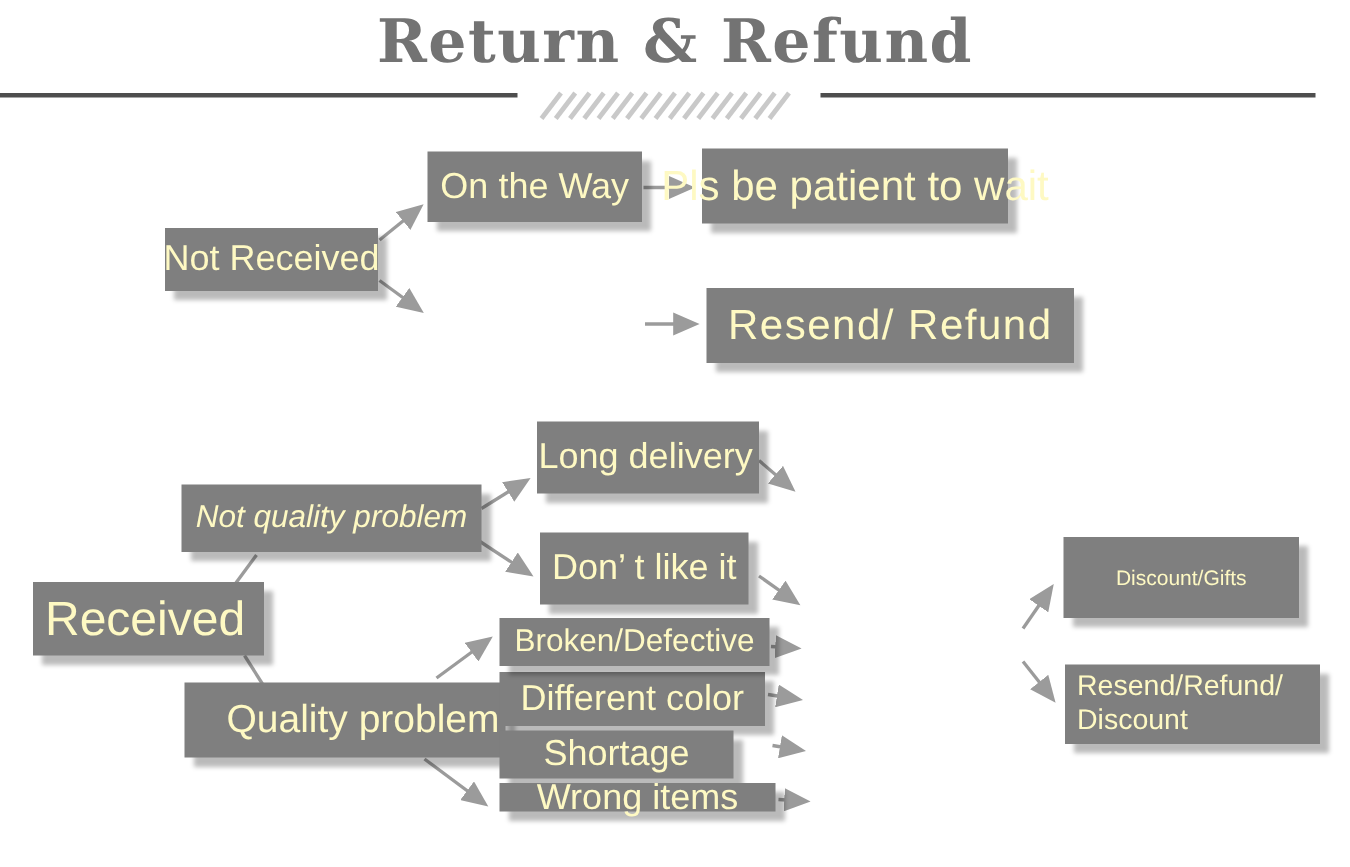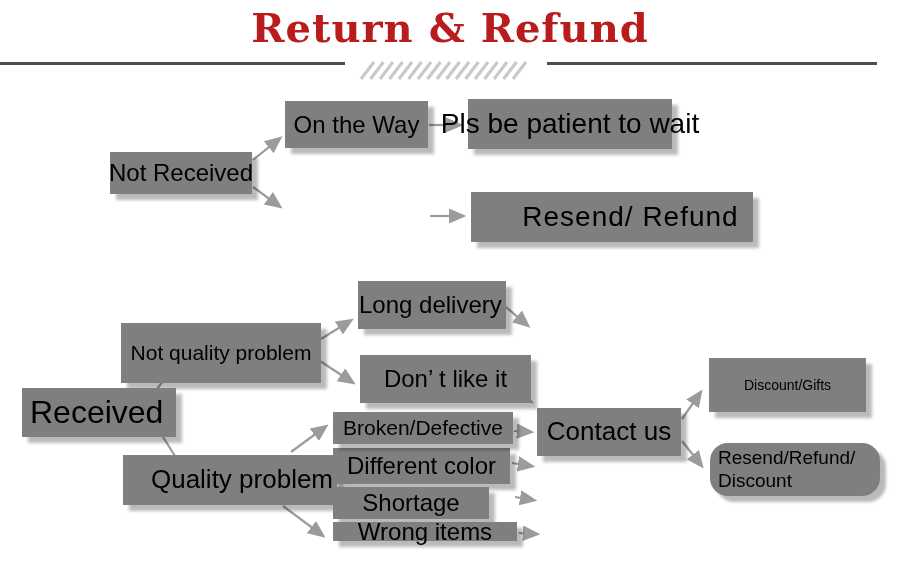--- a/index.html
+++ b/index.html
@@ -2,54 +2,54 @@
 <html><head>
 <meta charset="utf-8">
 <style>
   html,body{margin:0;padding:0;background:#ffffff;}
   #stage{
     position:relative;width:900px;height:578px;background:#ffffff;
     overflow:hidden;font-family:"Liberation Sans",sans-serif;
   }
   #page-title{
     position:absolute;left:0;top:4px;width:900px;margin:0;
-    text-align:center;color:#b91c1c;
+    text-align:center;color:#737373;
     font-family:"DejaVu Serif","Liberation Serif",serif;
     font-weight:700;font-size:40px;letter-spacing:1px;
   }
   .rule{position:absolute;top:62px;height:3px;background:#4e4e4e;}
   #rule-left{left:0;width:345px;}
   #rule-right{left:547px;width:330px;}
   #hatch{position:absolute;left:358px;top:59px;}
   #connector-svg{position:absolute;left:0;top:0;z-index:1;}
   .node{
-    position:absolute;z-index:2;background:#7f7f7f;color:#000000;
+    position:absolute;z-index:2;background:#7f7f7f;color:#fef9c3;
     display:flex;align-items:center;justify-content:center;
     white-space:nowrap;box-shadow:6px 6px 3px rgba(0,0,0,0.27);
     line-height:1.05;
   }
   #n-not-received   {left:110px;top:152px;width:142px;height:42px;font-size:24px;}
   #n-on-the-way     {left:285px;top:101px;width:143px;height:47px;font-size:24px;}
   #n-pls-wait       {left:468px;top:99px; width:204px;height:50px;font-size:28px;}
   #n-returned-lost  {left:283px;top:193px;width:145px;height:47px;font-size:22px;}
-  #n-resend-refund  {left:471px;top:192px;width:245px;height:50px;font-size:28px;letter-spacing:1px;padding-left:37px;}
-  #n-not-quality    {left:121px;top:323px;width:200px;height:60px;font-size:21px;}
+  #n-resend-refund  {left:471px;top:192px;width:245px;height:50px;font-size:28px;letter-spacing:1px;}
+  #n-not-quality    {left:121px;top:323px;width:200px;height:45px;font-size:21px;font-style:italic;}
   #n-received       {left:22px; top:388px;width:146px;height:49px;font-size:32px;justify-content:flex-start;padding-left:8px;}
   #n-quality        {left:123px;top:455px;width:190px;height:50px;font-size:26px;padding-left:24px;}
   #n-long-delivery  {left:358px;top:281px;width:147px;height:48px;font-size:24px;justify-content:flex-start;padding-left:1px;}
-  #n-dont-like      {left:360px;top:355px;width:171px;height:48px;font-size:24px;}
+  #n-dont-like      {left:360px;top:355px;width:139px;height:48px;font-size:24px;}
   #n-broken         {left:333px;top:412px;width:180px;height:32px;font-size:21px;}
   #n-different-color{left:333px;top:448px;width:177px;height:36px;font-size:24px;}
   #n-shortage       {left:333px;top:487px;width:156px;height:32px;font-size:24px;}
   #n-wrong-items    {left:333px;top:522px;width:184px;height:19px;font-size:24px;}
   #n-contact-us     {left:537px;top:408px;width:144px;height:48px;font-size:26px;}
   #n-discount-gifts {left:709px;top:358px;width:157px;height:54px;font-size:14px;}
   #n-resend-discount{left:710px;top:443px;width:162px;height:53px;font-size:19px;
                      justify-content:flex-start;padding-left:8px;text-align:left;
-                     white-space:pre-line;line-height:1.2;border-radius:18px;}
+                     white-space:pre-line;line-height:1.2;}
 </style>
 </head>
 <body>
 
 <div id="stage">
 
   <h1 id="page-title">Return &amp; Refund</h1>
 
   <div id="rule-left" class="rule"></div>
   <svg id="hatch" width="170" height="22" viewBox="0 0 170 22">
@@ -107,18 +107,17 @@
   <div class="node" id="n-resend-refund">Resend/ Refund</div>
   <div class="node" id="n-not-quality">Not quality problem</div>
   <div class="node" id="n-received">Received</div>
   <div class="node" id="n-quality">Quality problem</div>
   <div class="node" id="n-long-delivery">Long delivery</div>
   <div class="node" id="n-dont-like">Don’ t like it</div>
   <div class="node" id="n-different-color">Different color</div>
   <div class="node" id="n-broken">Broken/Defective</div>
   <div class="node" id="n-shortage">Shortage</div>
   <div class="node" id="n-wrong-items">Wrong items</div>
-  <div class="node" id="n-contact-us">Contact us</div>
   <div class="node" id="n-discount-gifts">Discount/Gifts</div>
   <div class="node" id="n-resend-discount">Resend/Refund/
 Discount</div>
 
 </div>
 
 </body></html>

